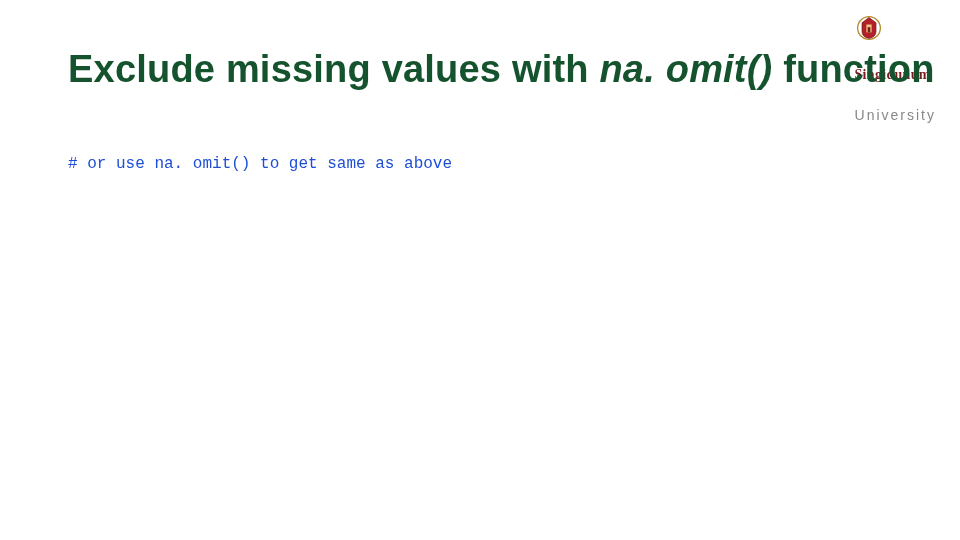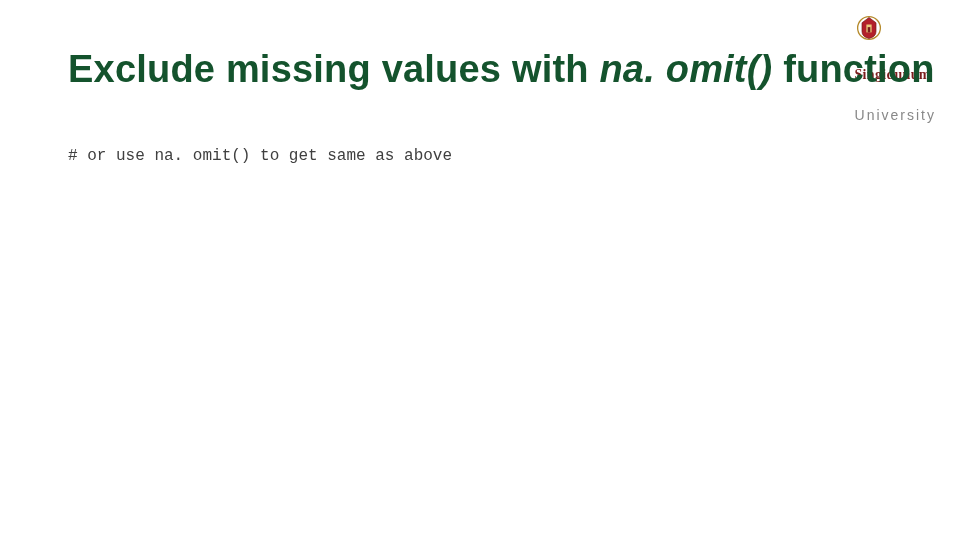--- a/index.html
+++ b/index.html
@@ -28,25 +28,25 @@
     color: #14532d;
     letter-spacing: 0.2px;
     white-space: nowrap;
   }
   .title .fn {
     font-style: italic;
   }
   .code-block {
     position: absolute;
     left: 68px;
-    top: 144px;
+    top: 152px;
     font-family: "Consolas", "Menlo", "Courier New", monospace;
     font-size: 16px;
     line-height: 1.6;
-    color: #404040;
+    color: #1d4ed8;
   }
   .code-line {
     white-space: pre;
   }
   
   .logo {
     position: absolute;
     right: 24px;
     top: 14px;
     display: flex;

